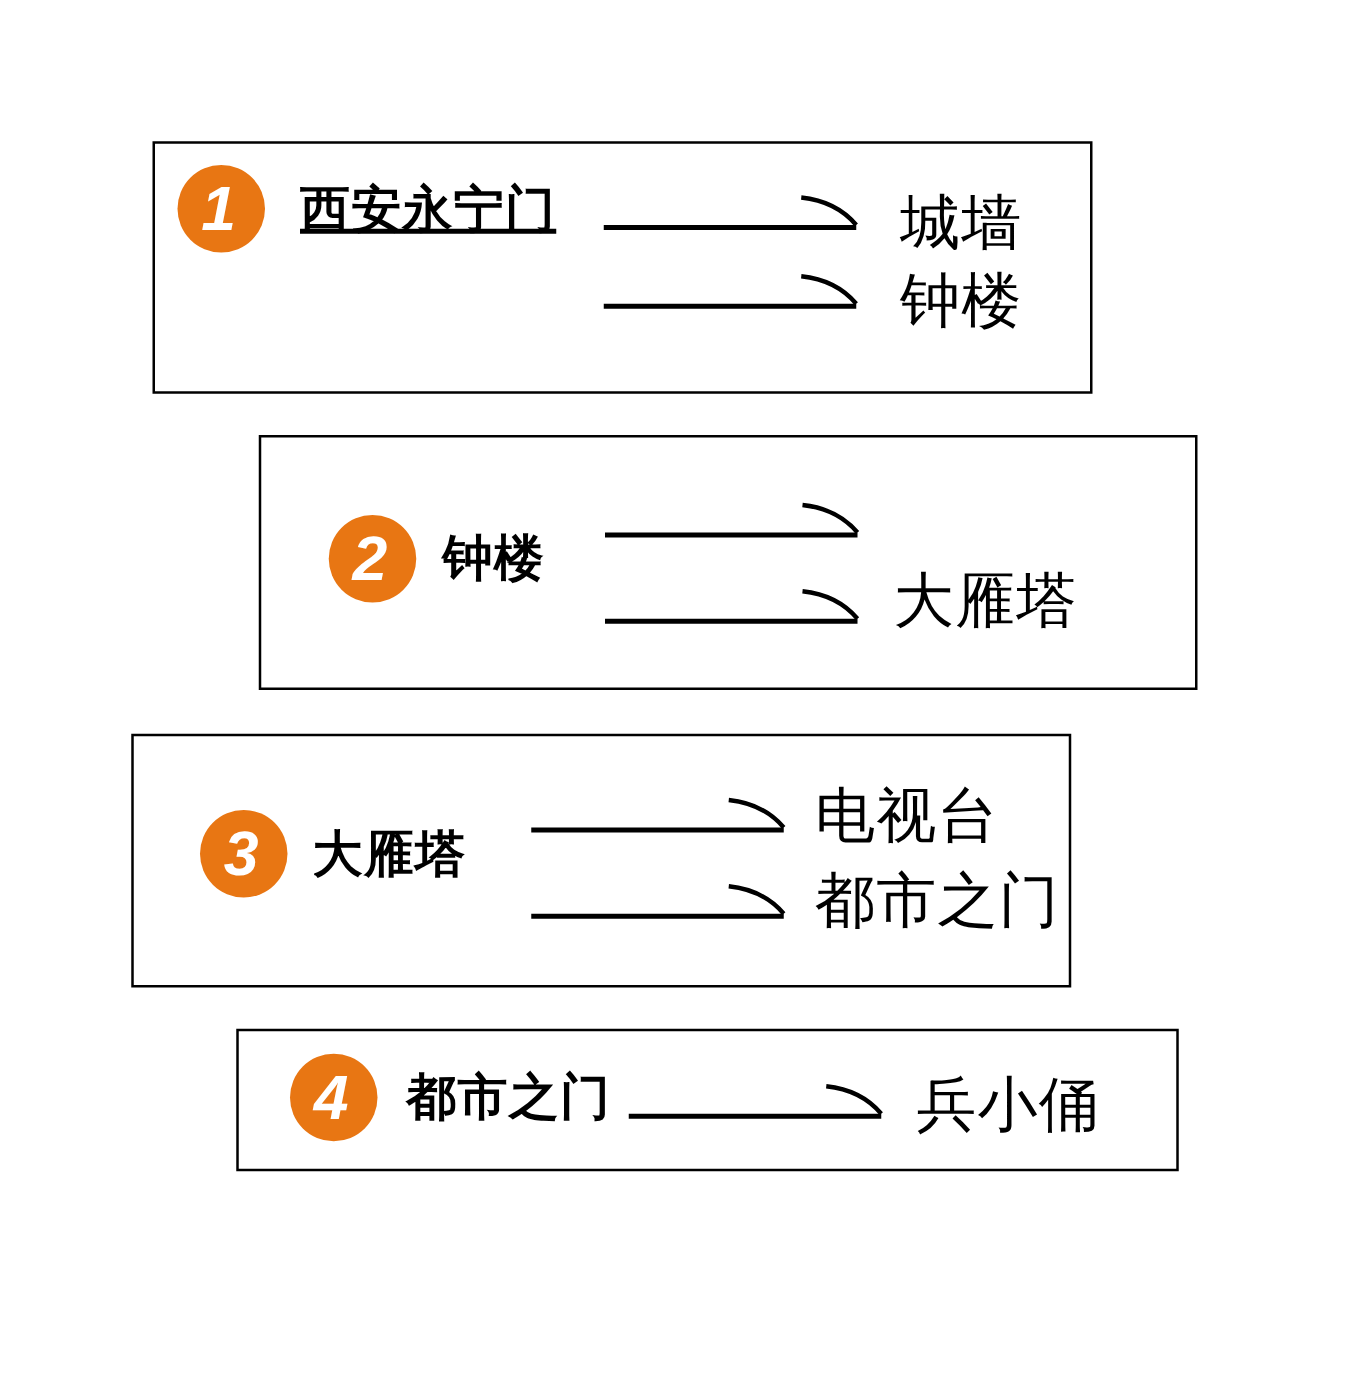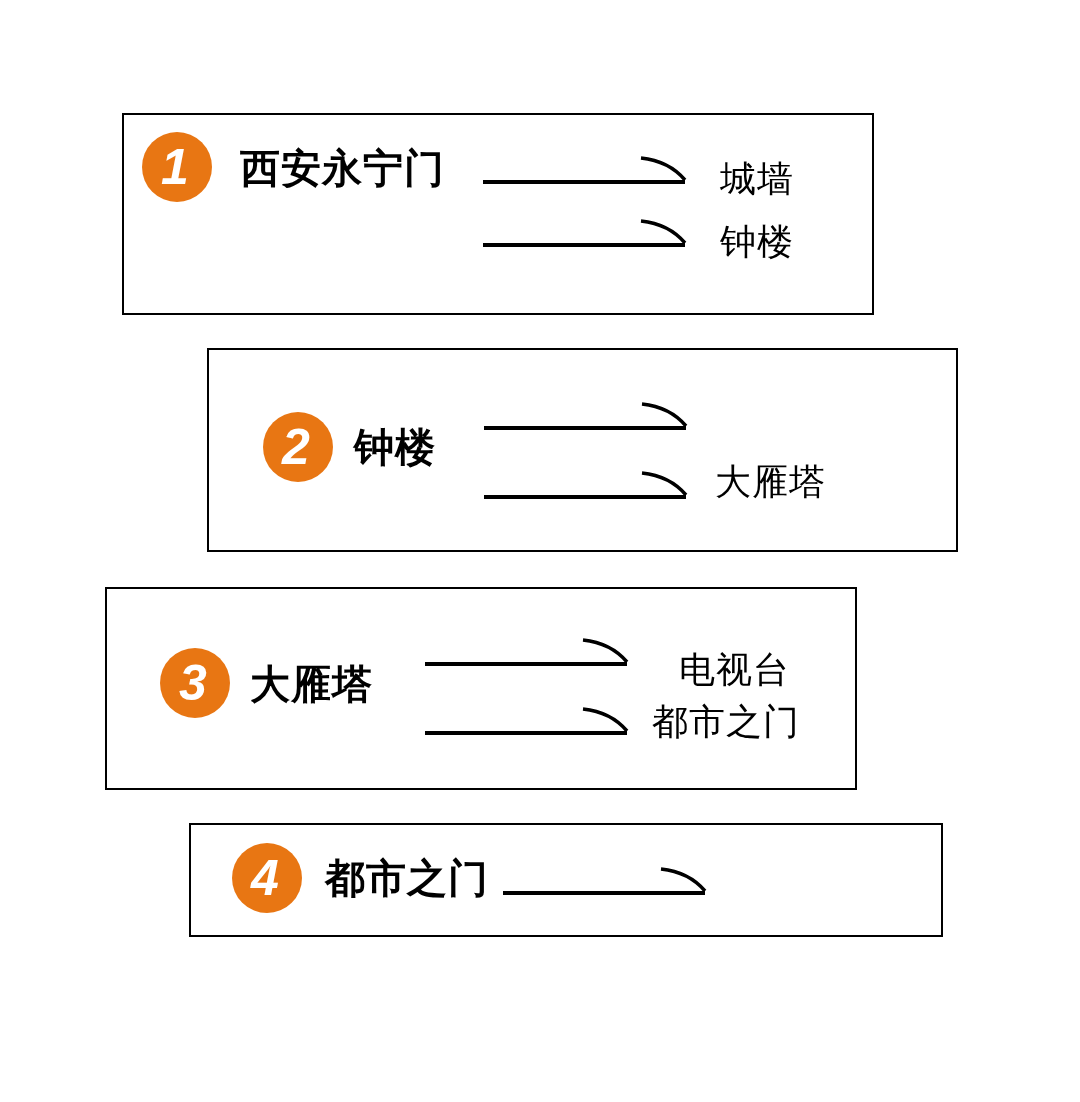--- a/index.html
+++ b/index.html
@@ -47,21 +47,21 @@
   .step-label {
     position: absolute;
     font-size: 40px;
     font-weight: bold;
     line-height: 42px;
     white-space: nowrap;
     letter-spacing: 1px;
   }
   .dest-label {
     position: absolute;
-    font-size: 36px;
+    font-size: 48px;
     font-weight: normal;
     line-height: 42px;
     white-space: nowrap;
     letter-spacing: 1px;
     font-family: Liberation Serif, serif;
   }
   .arrow {
     position: absolute;
     display: block;
   }
@@ -70,21 +70,21 @@
     fill: none;
   }
 </style>
 </head>
 <body>
 
 <div id="canvas">
 
   <div id="box-1" class="step-box">
     <div class="badge" style="left:18px; top:17px;">1</div>
-    <div class="step-label" style="left:116px; top:32px;">西安永宁门</div>
+    <div class="step-label" style="left:116px; top:32px;text-decoration:underline;">西安永宁门</div>
     <svg class="arrow" style="left:357px; top:38px;" width="208" height="32" viewBox="0 0 208 32">
       <path d="M2 29 H204" stroke-width="4"></path>
       <path d="M160 5 Q188 8 204 27" stroke-width="3.5"></path>
     </svg>
     <div class="dest-label" style="left:596px; top:43px;">城墙</div>
     <svg class="arrow" style="left:357px; top:101px;" width="208" height="32" viewBox="0 0 208 32">
       <path d="M2 29 H204" stroke-width="4"></path>
       <path d="M160 5 Q188 8 204 27" stroke-width="3.5"></path>
     </svg>
     <div class="dest-label" style="left:596px; top:106px;">钟楼</div>
@@ -104,30 +104,31 @@
     <div class="dest-label" style="left:506px; top:111px;">大雁塔</div>
   </div>
 
   <div id="box-3" class="step-box">
     <div class="badge" style="left:53px; top:59px;">3</div>
     <div class="step-label" style="left:143px; top:74px;">大雁塔</div>
     <svg class="arrow" style="left:316px; top:46px;" width="208" height="32" viewBox="0 0 208 32">
       <path d="M2 29 H204" stroke-width="4"></path>
       <path d="M160 5 Q188 8 204 27" stroke-width="3.5"></path>
     </svg>
-    <div class="dest-label" style="left:545px; top:60px;margin-left:27px;">电视台</div>
+    <div class="dest-label" style="left:545px; top:44px;">电视台</div>
     <svg class="arrow" style="left:316px; top:115px;" width="208" height="32" viewBox="0 0 208 32">
       <path d="M2 29 H204" stroke-width="4"></path>
       <path d="M160 5 Q188 8 204 27" stroke-width="3.5"></path>
     </svg>
     <div class="dest-label" style="left:545px; top:112px;">都市之门</div>
   </div>
 
   <div id="box-4" class="step-box">
     <div class="badge" style="left:41px; top:18px;">4</div>
     <div class="step-label" style="left:134px; top:32px;">都市之门</div>
     <svg class="arrow" style="left:310px; top:39px;" width="208" height="32" viewBox="0 0 208 32">
       <path d="M2 29 H204" stroke-width="4"></path>
       <path d="M160 5 Q188 8 204 27" stroke-width="3.5"></path>
     </svg>
+    <div class="dest-label" style="left:542px; top:39px;">兵小俑</div>
   </div>
 
 </div>
 
 </body></html>

